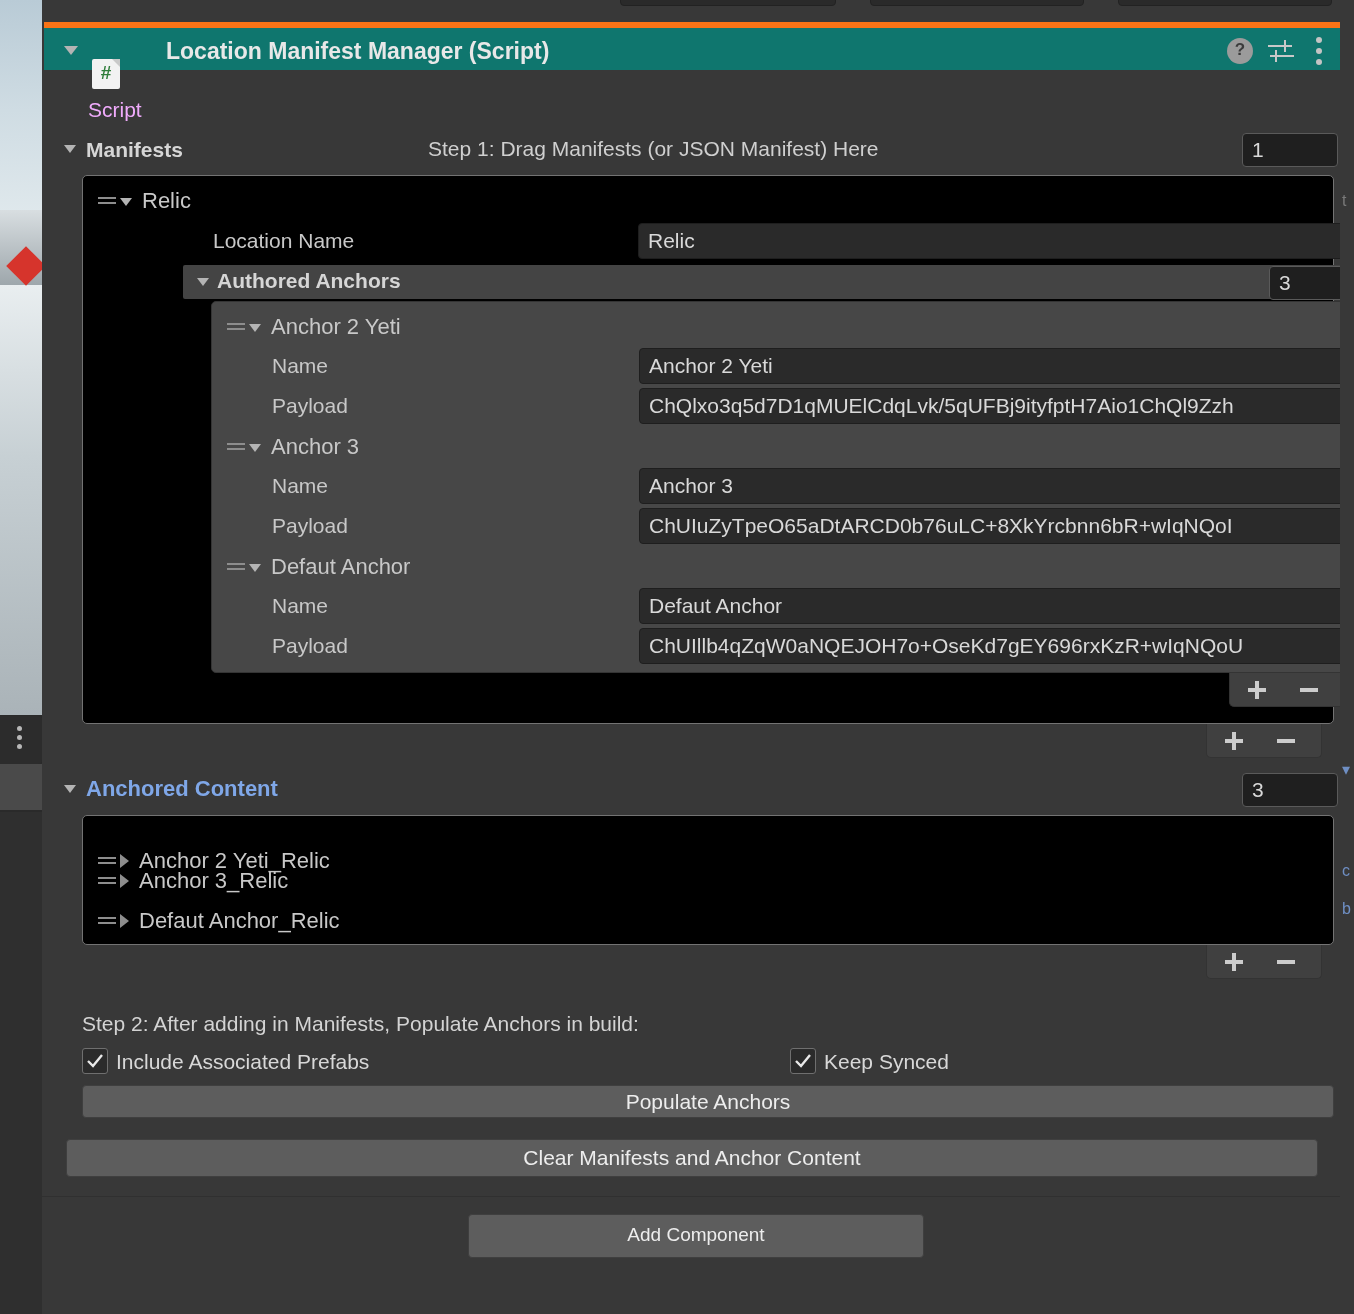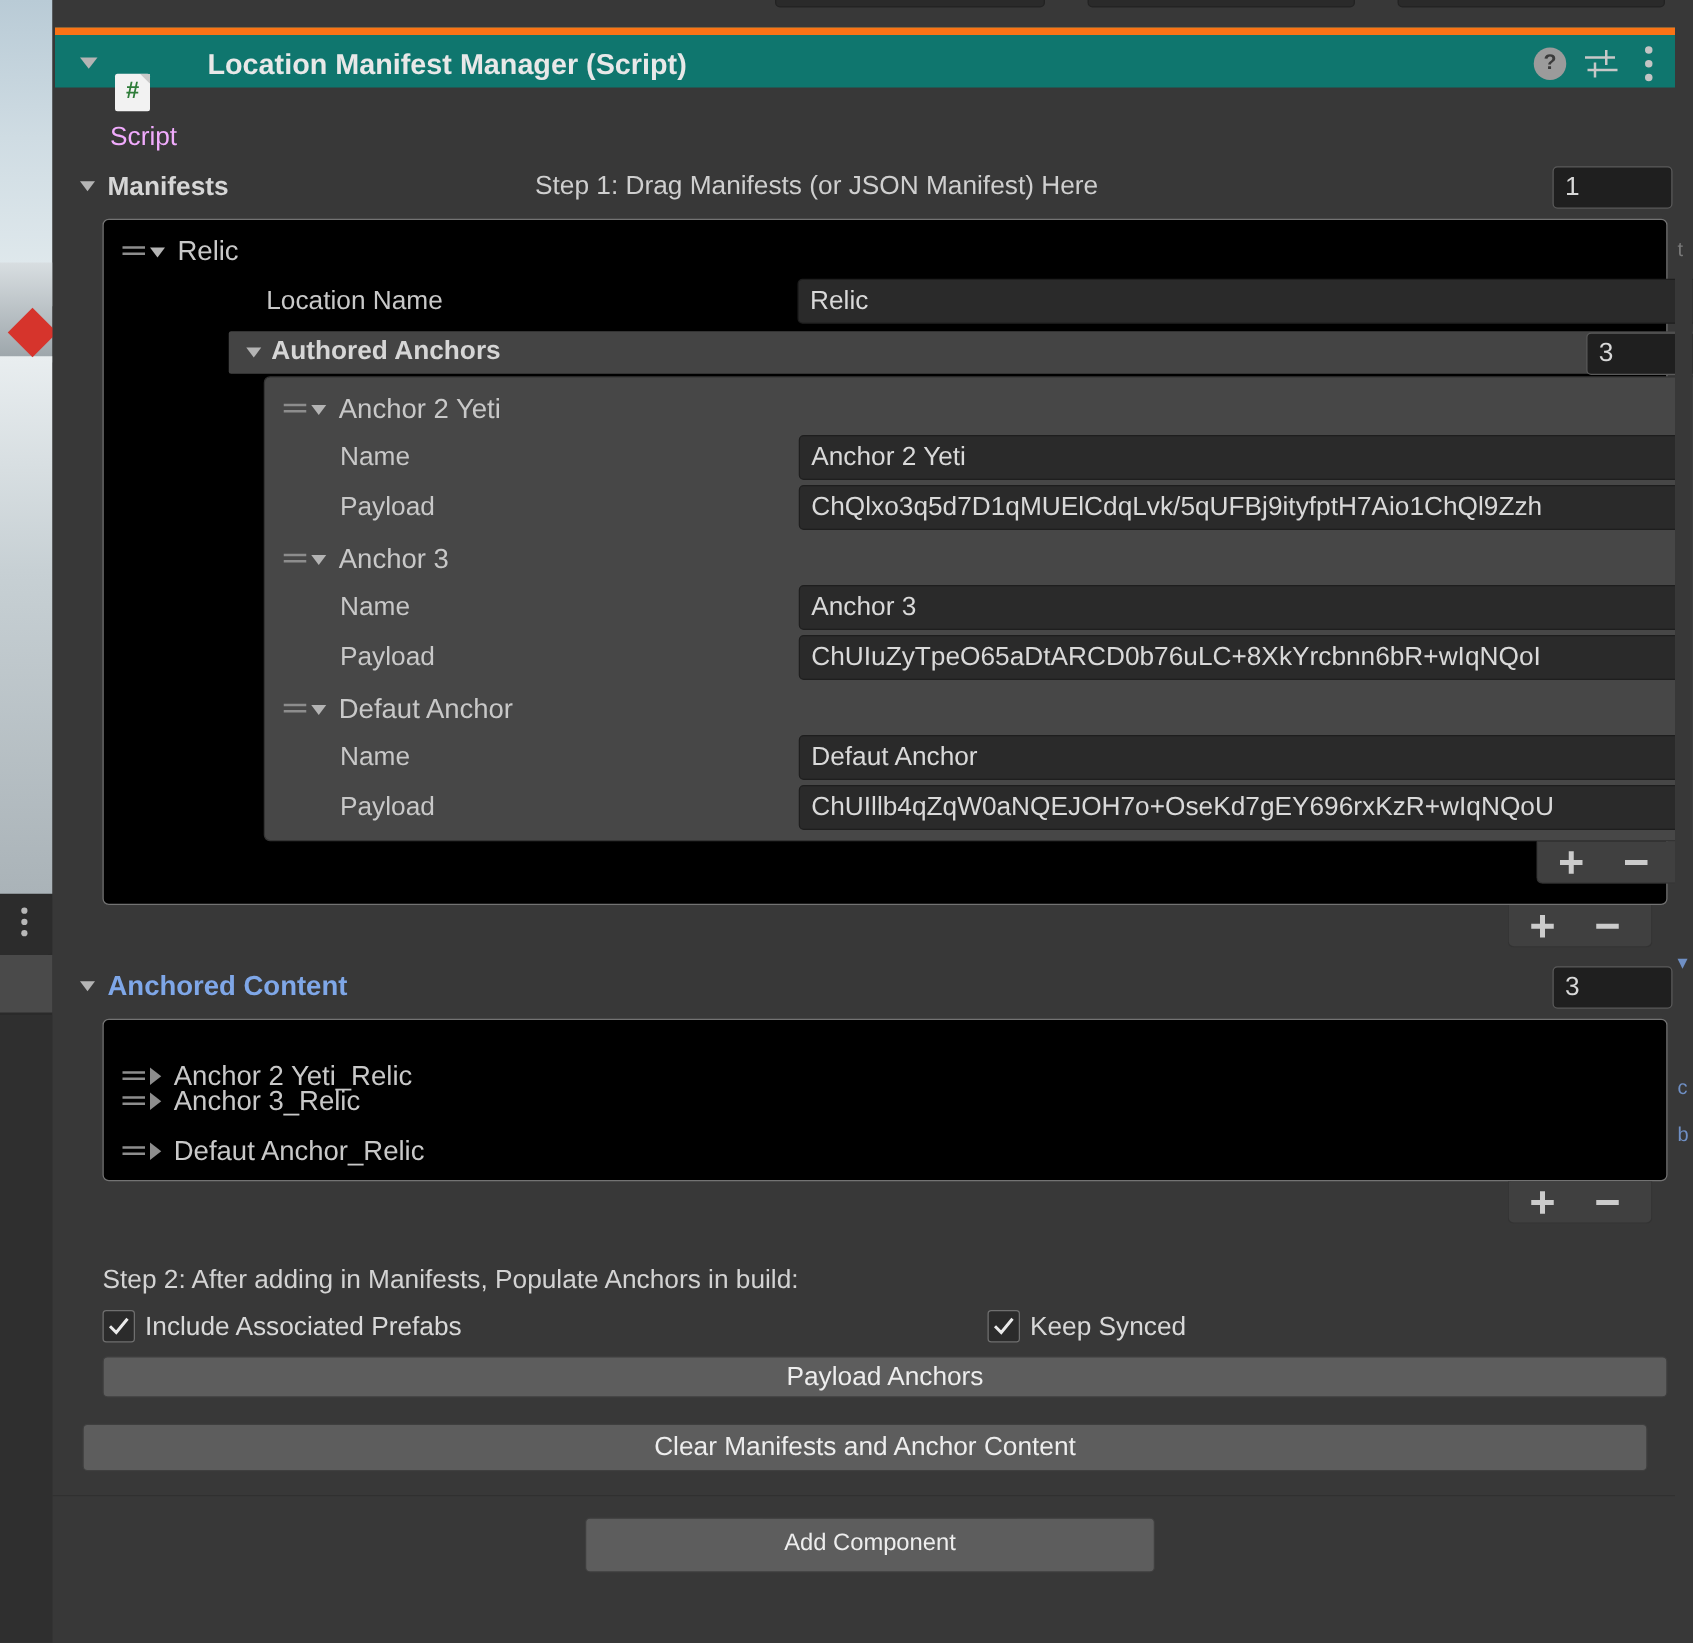--- a/index.html
+++ b/index.html
@@ -323,21 +323,21 @@
     <div class="chk-label" style="left:74px;top:1050px;">Include Associated Prefabs</div>
 
     <div class="chk" style="left:748px;top:1048px;">
       <svg width="18" height="18" viewBox="0 0 18 18">
           <path d="M2,9 L7,14 L16,3" fill="none" stroke="#e9e9e9" stroke-width="2.4"></path>
         </svg>
     </div>
     <div class="chk-label" style="left:782px;top:1050px;">Keep Synced</div>
 
     <div class="btn" style="left:40px;top:1085px;width:1252px;height:33px;">
-      <span style="top:4px;">Payload Anchors</span>
+      <span style="top:4px;">Populate Anchors</span>
     </div>
     <div class="btn" style="left:24px;top:1139px;width:1252px;height:38px;">
       <span style="top:6px;">Clear Manifests and Anchor Content</span>
     </div>
 
     <div class="divider" style="left:0;"></div>
 
     <div class="btn" style="left:426px;top:1214px;width:456px;height:44px;">
       <span style="top:9px;font-size:19px;">Add Component</span>
     </div>

